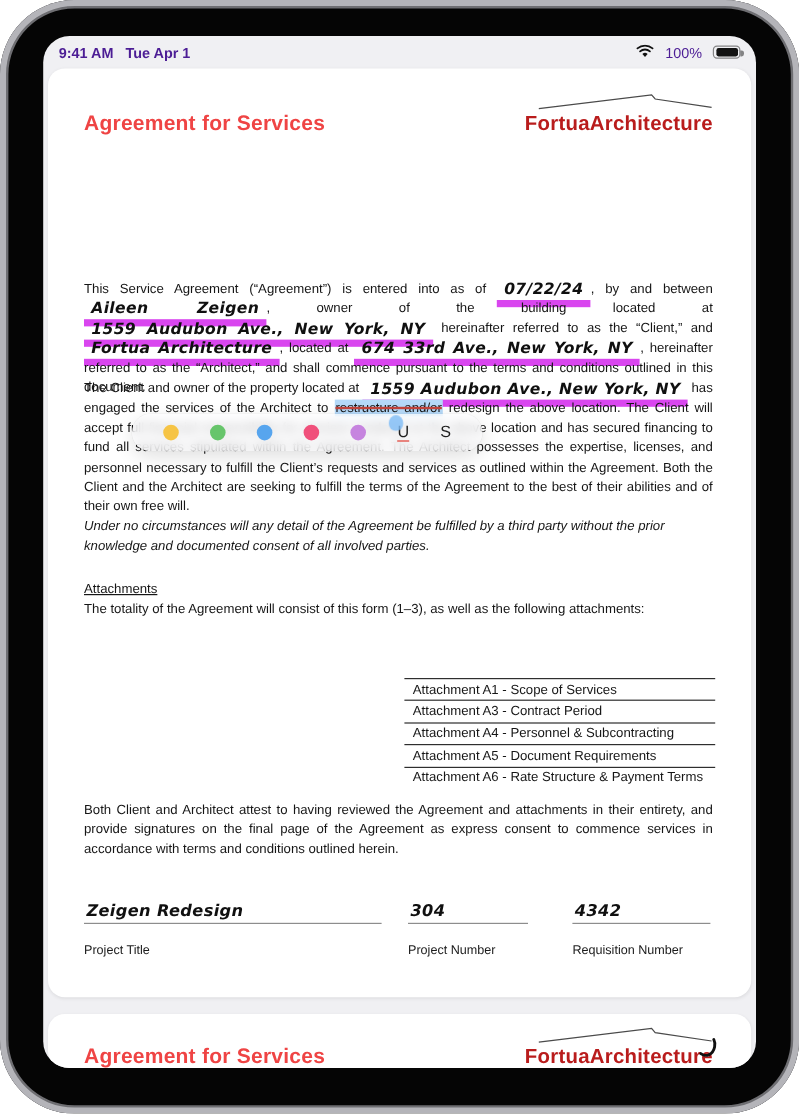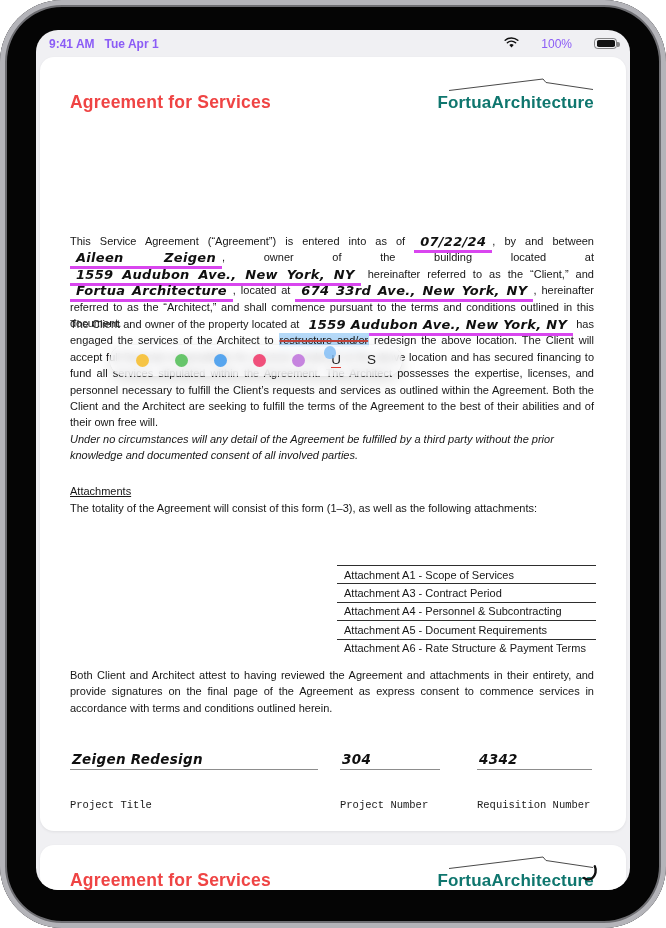--- a/index.html
+++ b/index.html
@@ -8,59 +8,59 @@
 
   
   .device { position:absolute; inset:0; border-radius:62px; background:#050505;
             box-shadow: inset 0 0 0 5px #b4b4b9, inset 0 0 0 7px #6e6e72; }
   .screen { position:absolute; left:36px; top:30px; width:594px; height:860px;
             border-radius:22px; background:#f0f0f3; overflow:hidden; }
 
   
   .status-bar { position:absolute; top:0; left:0; right:0; height:27px;
                 display:flex; align-items:center; justify-content:space-between;
-                padding:0 13px; font-size:12px; font-weight:600; color:#8b5cf6; }
+                padding:0 13px; font-size:12px; font-weight:600; color:#4c1d95; }
   .status-left { display:flex; gap:10px; }
-  .status-right { display:flex; align-items:center; gap:22px; font-weight:500; }
+  .status-right { display:flex; align-items:center; gap:9px; font-weight:500; }
   .batt { position:relative; width:23px; height:11.5px; border:1px solid rgba(0,0,0,.45);
           border-radius:3.5px; }
   .batt-fill { position:absolute; inset:1.5px; background:#121212; border-radius:1.8px; }
   .batt-nub { position:absolute; right:-3.5px; top:3.2px; width:2.2px; height:4.6px;
               background:rgba(0,0,0,.45); border-radius:0 2px 2px 0; }
 
   
   .page { position:absolute; left:4px; right:4px; background:#ffffff; border-radius:14px;
           box-shadow:0 1px 3px rgba(0,0,0,.07); }
   .page-1 { top:27px; height:774px; }
   .page-2 { top:815px; height:45px; }
 
   .doc-header { position:absolute; left:30px; right:32px; display:flex;
                 justify-content:space-between; align-items:flex-end; }
   .page-1 .doc-header { top:20px; }
   .page-2 .doc-header { top:10px; }
   .doc-title { font-size:17.5px; font-weight:700; letter-spacing:.2px; color:#ef4444; }
   .brand { display:flex; flex-direction:column; align-items:flex-end; }
   .brand svg { display:block; margin-bottom:1px; }
-  .brand-name { font-size:17px; font-weight:600; letter-spacing:.2px; color:#0f766e; }
+  .brand-name { font-size:17px; font-weight:600; letter-spacing:.2px; color:#b91c1c; }
 
   
   .para { position:absolute; left:30px; width:524px; font-size:11px; line-height:16.4px;
           color:#161616; text-align:justify; }
   .p-intro      { top:176px; }
   .p-engagement { top:259px; }
   .p-third      { top:374px; text-align:left;font-style:italic; }
   .att-heading  { position:absolute; left:30px; top:428px; font-size:11px; color:#161616;
                   text-decoration:underline; }
   .att-intro    { position:absolute; left:30px; top:445px; width:524px; font-size:11px; color:#161616; }
   .p-consent    { top:610px; }
 
   .handwriting { font-style:italic; font-weight:700; letter-spacing:.3px; color:#101010;
                  font-family:"DejaVu Sans", cursive; }
   .fill { font-size:13px; line-height:1; padding:0 6px 1px 6px;
-          border-bottom:3px solid #d946ef; white-space:nowrap; vertical-align:-1px; }
+          border-bottom:6px solid #d946ef; white-space:nowrap; vertical-align:-1px; }
 
   
   .sel { position:relative; text-decoration:line-through; text-decoration-thickness:1.5px; padding:1px 1px; }
   .sel-end-peek  { position:absolute; left:284px; top:289px; width:12px; height:13px;
                    border-radius:50% 50% 45% 45%; background:rgba(125,188,246,.8); z-index:6; }
 
   
   .fmt-toolbar { position:absolute; left:70px; top:288px; width:292px; height:31px;
                  border-radius:16px; background:rgba(252,252,253,.62);
                  backdrop-filter:blur(5px); -webkit-backdrop-filter:blur(5px);
@@ -71,23 +71,23 @@
   .fmt-btn { font-size:13.5px; color:#1e1e1e; line-height:1; padding-bottom:1px; cursor:pointer; }
   .fmt-underline { border-bottom:1.6px solid; }
 
   
   .att-table { position:absolute; left:297px; top:508px; width:259px; }
   .att-row { height:18.4px; border-top:1px solid #2e2e2e; display:flex; align-items:center;
              padding-left:7px; font-size:11px; color:#161616; }
 
   
   .fields { position:absolute; left:30px; top:694px; display:flex; }
-  .field { display:flex; flex-direction:column;gap:24px; }
+  .field { display:flex; flex-direction:column; }
   .field-value { height:19px; border-bottom:1px solid #8d8d8d; font-size:13.5px; padding:0 2px; }
-  .field-label { font-size:10.5px; color:#1b1b1b; margin-top:5px;font-family:Liberation Mono, monospace; }
+  .field-label { font-size:10.5px; color:#1b1b1b; margin-top:16px; }
   .f-title { width:248px; margin-right:22px; }
   .f-number { width:100px; margin-right:37px; }
   .f-req { width:115px; }
 
   
   .page-curl { position:absolute; right:26px; top:19px; width:18px; height:18px; cursor:pointer; }
 </style>
 </head>
 <body>
 

